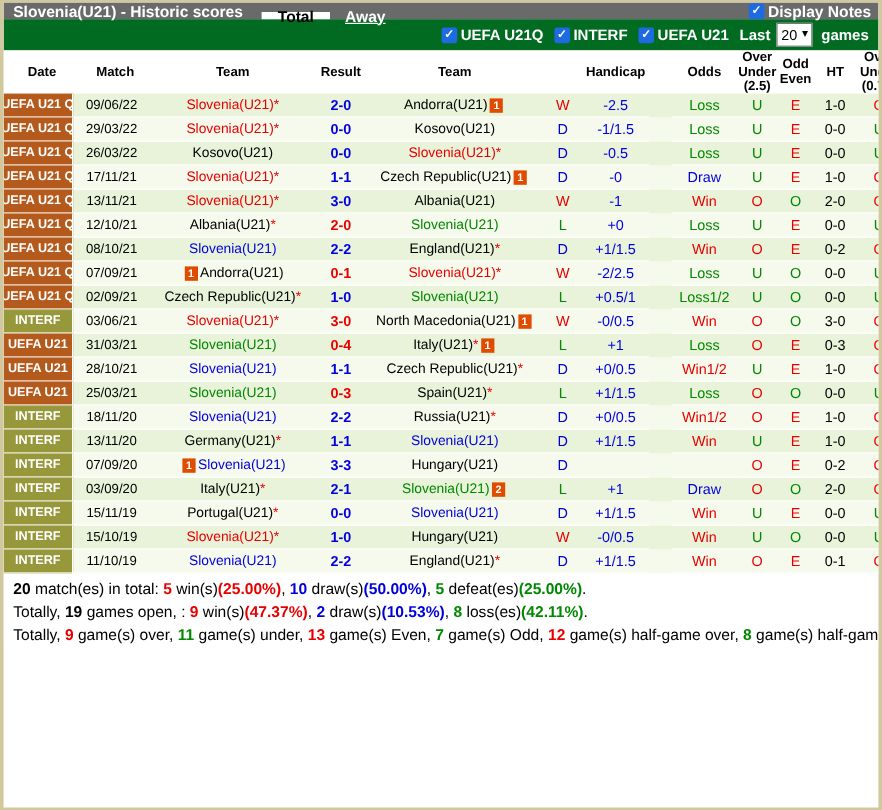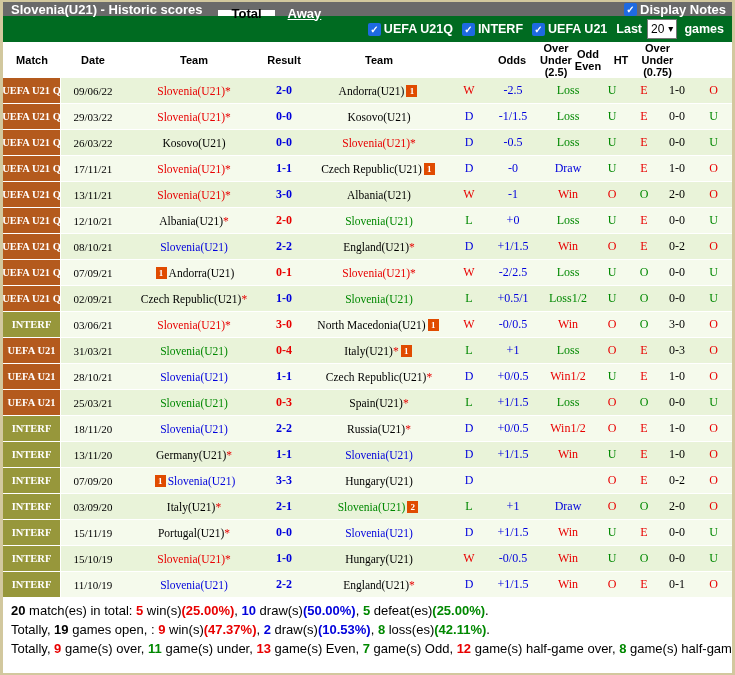--- a/index.html
+++ b/index.html
@@ -15,26 +15,26 @@
   
   .filterbar{height:26px;background:#006b21;display:flex;align-items:center;justify-content:flex-end;color:#fff;font-weight:bold;font-size:12.5px;gap:5px;padding-right:8px;}
   .filter{display:flex;align-items:center;gap:3px;cursor:pointer;margin-right:4px;}
   .select{background:#fff;color:#000;font-weight:normal;font-size:12px;height:18px;display:inline-flex;align-items:center;border:1px solid #777;padding:0 3px;gap:4px;cursor:pointer;}
   .select .chev{font-size:10px;line-height:1;}
   .gamesword{margin-left:2px;}
   
   .theader{display:flex;align-items:center;height:36px;background:#fff;font-weight:bold;font-size:11px;line-height:12px;text-align:center;color:#000;}
   .hcell{display:flex;align-items:center;justify-content:center;flex:none;height:100%;}
   .tbody{background:#fff;}
-  .trow{display:flex;height:26px;font-size:12px;font-family:Liberation Serif, serif;}
+  .trow{display:flex;height:20px;font-size:12px;}
   .trow:nth-child(odd){background:#e9f3d9;}
   .trow:nth-child(even){background:#f5faec;}
   .cell{display:flex;align-items:center;justify-content:center;flex:none;box-sizing:border-box;border-bottom:1px solid #fff;white-space:nowrap;overflow:hidden;}
   .c0{width:58px;} .c1{width:64px;} .c2{width:138px;} .c3{width:42px;} .c4{width:148px;}
-  .c5{width:32px;} .c6{width:56px;} .c7{width:54px;} .c8{width:34px;} .c9{width:30px;}
+  .c5{width:32px;} .c6{width:56px;} .c7{width:54px;margin-left:19px;} .c8{width:34px;} .c9{width:30px;}
   .c10{width:36px;} .c11{width:37px;}
   .league{color:#fff;font-weight:bold;font-size:10.5px;line-height:11px;text-align:center;border-right:1px solid #fff;padding:0 2px;display:flex;align-items:center;justify-content:center;flex-wrap:wrap;}
   .league.orange{background:#b45a1d;}
   .league.olive{background:#97973b;}
   .date{font-size:11px;color:#000;}
   .team{font-size:11.5px;}
   .score{font-weight:bold;}
   .card{display:inline-block;min-width:9px;height:12px;background:#e04b00;color:#fff;font-size:9px;font-weight:bold;line-height:12px;text-align:center;margin:0 2px;padding:0 1px;}
   .c-r{color:#e80000;} .c-b{color:#0000dc;} .c-g{color:#008800;} .c-k{color:#000;}
   
@@ -72,26 +72,27 @@
     </span>
     <span>Last</span>
     <span class="select">
       <span>20</span>
       <span class="chev">▾</span>
     </span>
     <span class="gamesword">games</span>
   </div>
 
   <div class="theader" id="theader">
+      <div class="hcell c1">Date</div>
       <div class="hcell c0">Match</div>
-      <div class="hcell c1">Date</div>
       <div class="hcell c2">Team</div>
       <div class="hcell c3">Result</div>
       <div class="hcell c4">Team</div>
       <div class="hcell c5"></div>
+      <div class="hcell c6">Handicap</div>
       <div class="hcell c7">Odds</div>
       <div class="hcell c8">Over Under (2.5)</div>
       <div class="hcell c9">Odd Even</div>
       <div class="hcell c10">HT</div>
       <div class="hcell c11">Over Under (0.75)</div>
     </div>
   <div class="tbody" id="tbody">
       <div class="trow">
         <div class="cell c0 league orange">UEFA U21 Q</div>
         <div class="cell c1 date">09/06/22</div>

